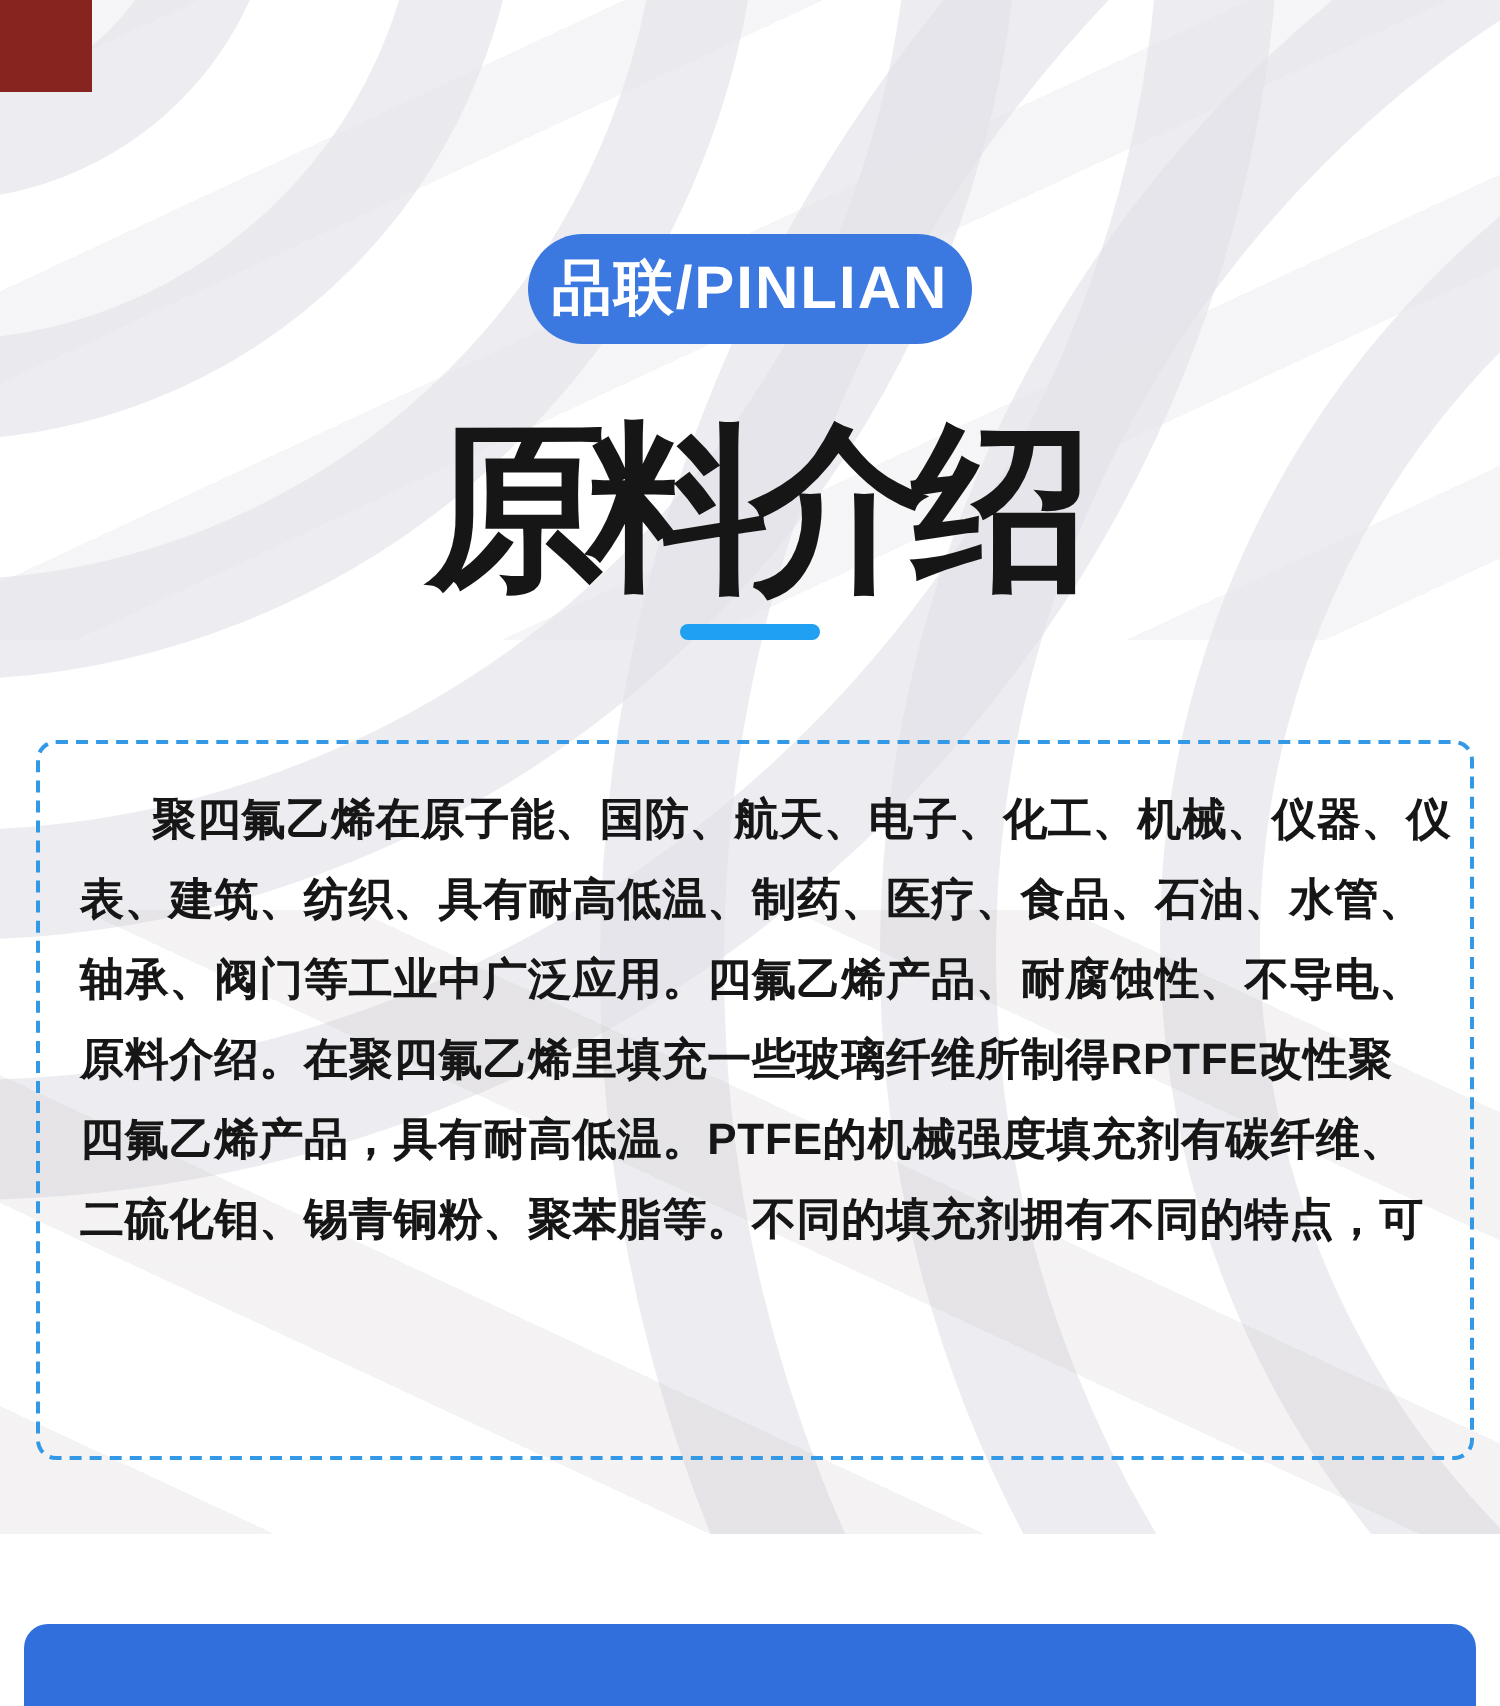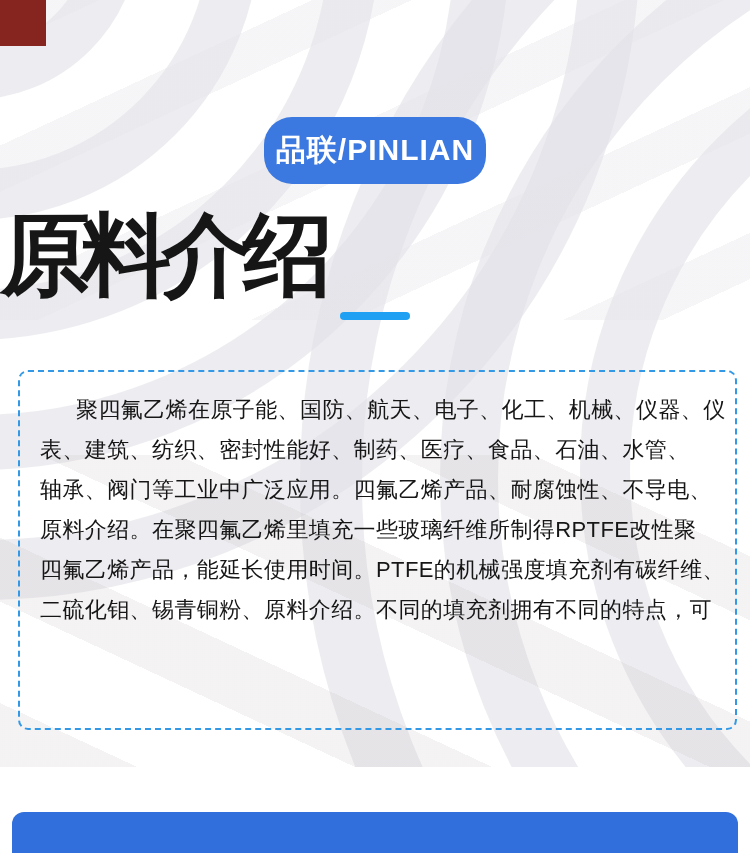--- a/index.html
+++ b/index.html
@@ -33,49 +33,49 @@
     background:repeating-linear-gradient(25deg,
       rgba(188,178,178,0.16) 0 58px, rgba(255,255,255,0) 58px 150px);
   }
 
   
   .corner-mark{
     position:absolute;left:0;top:0;width:46px;height:46px;
     background:var(--corner-red,#86251F);
   }
   .badge{
-    position:absolute;left:264px;top:117px;width:222px;height:67px;
+    position:absolute;left:264px;top:117px;width:222px;height:55px;
     background:var(--badge-blue,#3B78E0);
     border-radius:28px;
     display:flex;align-items:center;justify-content:center;
     color:#ffffff;font-size:30px;font-weight:600;letter-spacing:1px;
     white-space:nowrap;
   }
   .title{
     position:absolute;left:0;top:208px;width:750px;
-    text-align:left;
+    text-align:center;
     font-size:90px;line-height:94px;font-weight:900;
     letter-spacing:-9px;
     color:var(--text-color,#161616);
   }
   .title-accent{
     position:absolute;left:340px;top:312px;width:70px;height:8px;
     border-radius:4px;
     background:var(--accent-blue,#1FA0F2);
   }
   .intro-box{
     position:absolute;left:18px;top:370px;width:719px;height:360px;
     box-sizing:border-box;
     border:2px dashed var(--dashed-border-blue,#3399E6);
     border-radius:10px;
     padding:18px 12px 0 20px;
   }
   .intro-line{
     font-size:22px;line-height:40px;letter-spacing:0.4px;
-    font-weight:400;
+    font-weight:700;
     color:var(--text-color,#161616);
     white-space:nowrap;
   }
   .intro-line.first{text-indent:36px;}
   .footer-bar{
     position:absolute;left:12px;top:812px;width:726px;height:41px;
     background:var(--footer-blue,#3170DC);
     border-radius:12px 12px 0 0;
   }
 </style>
@@ -102,22 +102,22 @@
   <div class="badge">
     <span>品联/PINLIAN</span>
   </div>
 
   <div class="title">原料介绍</div>
 
   <div class="title-accent"></div>
 
   <div class="intro-box">
     <div class="intro-line first">聚四氟乙烯在原子能、国防、航天、电子、化工、机械、仪器、仪</div>
-    <div class="intro-line">表、建筑、纺织、密封性能好、制药、医疗、食品、石油、水管、</div>
+    <div class="intro-line">表、建筑、纺织、具有耐高低温、制药、医疗、食品、石油、水管、</div>
     <div class="intro-line">轴承、阀门等工业中广泛应用。四氟乙烯产品、耐腐蚀性、不导电、</div>
     <div class="intro-line">原料介绍。在聚四氟乙烯里填充一些玻璃纤维所制得RPTFE改性聚</div>
-    <div class="intro-line">四氟乙烯产品，能延长使用时间。PTFE的机械强度填充剂有碳纤维、</div>
-    <div class="intro-line">二硫化钼、锡青铜粉、原料介绍。不同的填充剂拥有不同的特点，可</div>
+    <div class="intro-line">四氟乙烯产品，具有耐高低温。PTFE的机械强度填充剂有碳纤维、</div>
+    <div class="intro-line">二硫化钼、锡青铜粉、聚苯脂等。不同的填充剂拥有不同的特点，可</div>
   </div>
 
   <div class="footer-bar"></div>
 
 </div>
 
 </body></html>

